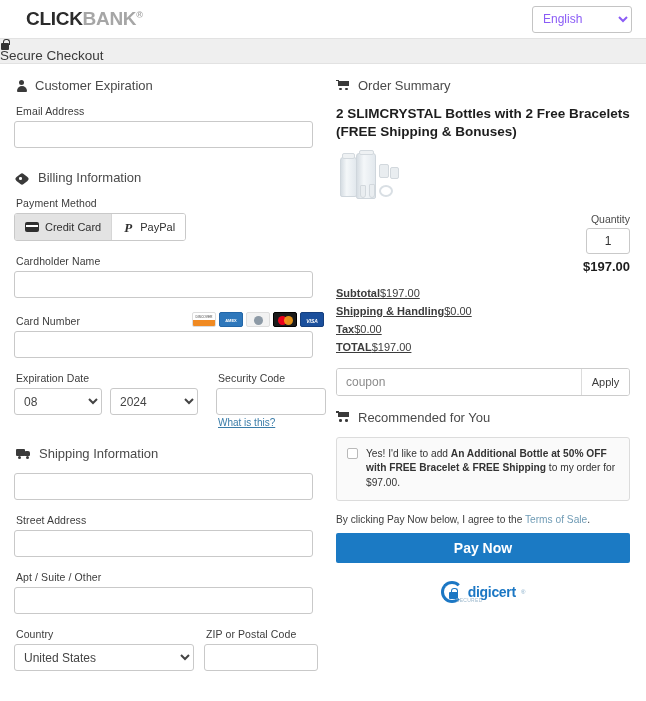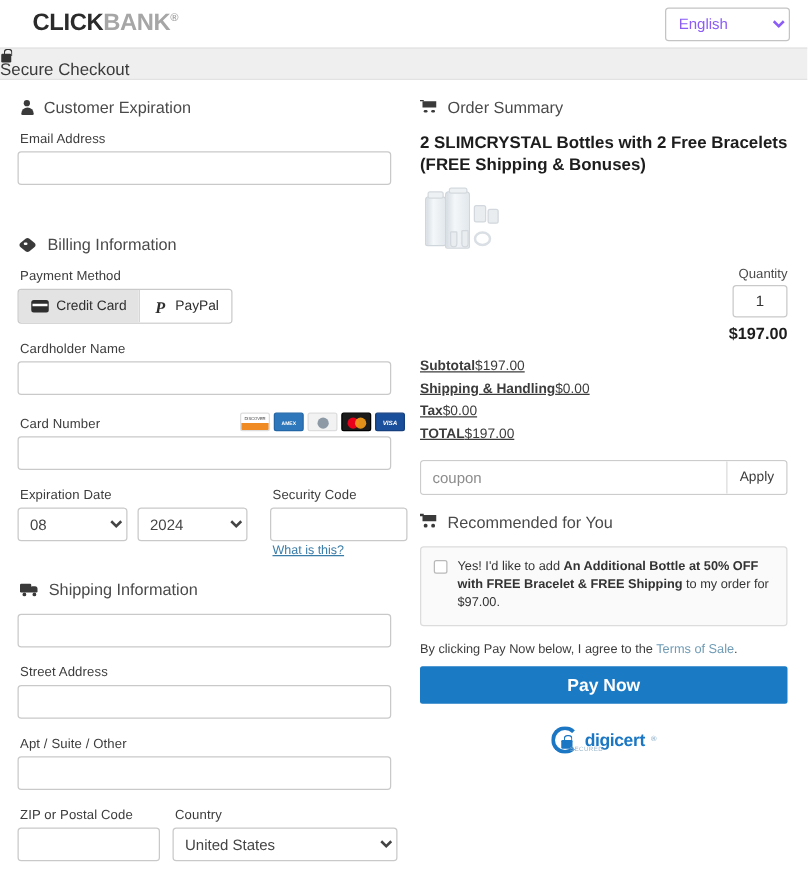--- a/index.html
+++ b/index.html
@@ -58,21 +58,21 @@
   
   .cols { display: flex; padding: 10px 14px 0 14px; }
   .col-left { width: 316px; padding-right: 6px; }
   .col-right { width: 316px; padding-left: 4px; }
 
   .section-head {
     display: flex; align-items: center; gap: 8px;
     font-size: 13px; color: #4a4a4a;
     margin: 4px 0 12px 2px;
   }
-  .sh-billing { margin-top: 26px; }
+  .sh-billing { margin-top: 8px; align-items: flex-end; }
   .sh-ship { margin-top: 18px; }
 
   
   .ico { display: inline-block; position: relative; flex: none; }
   .ico-person { width: 11px; height: 12px; }
   .ico-person::before {
     content: ""; position: absolute; left: 3px; top: 0;
     width: 5px; height: 5px; background: #3a3a3a; border-radius: 50%;
   }
   .ico-person::after {
@@ -417,28 +417,28 @@
     <input class="txt" type="text" value="" style="">
 
     <div class="field-label">Street Address</div>
     <input class="txt" type="text" value="" style="">
 
     <div class="field-label">Apt / Suite / Other</div>
     <input class="txt" type="text" value="" style="">
 
     <div class="row2">
       <div>
-        <div class="field-label">ZIP or Postal Code</div>
-        <input class="txt zip-input" type="text" value="" style="">
-      </div>
-      <div>
         <div class="field-label">Country</div>
         <select class="sel country-sel">
           <option>United States</option>
         </select>
+      </div>
+      <div>
+        <div class="field-label">ZIP or Postal Code</div>
+        <input class="txt zip-input" type="text" value="" style="">
       </div>
     </div>
 
   </div>
 
   <div class="col-right">
 
     <div class="section-head">
       <span class="ico ico-cart">
         <span class="cart-wheels">

